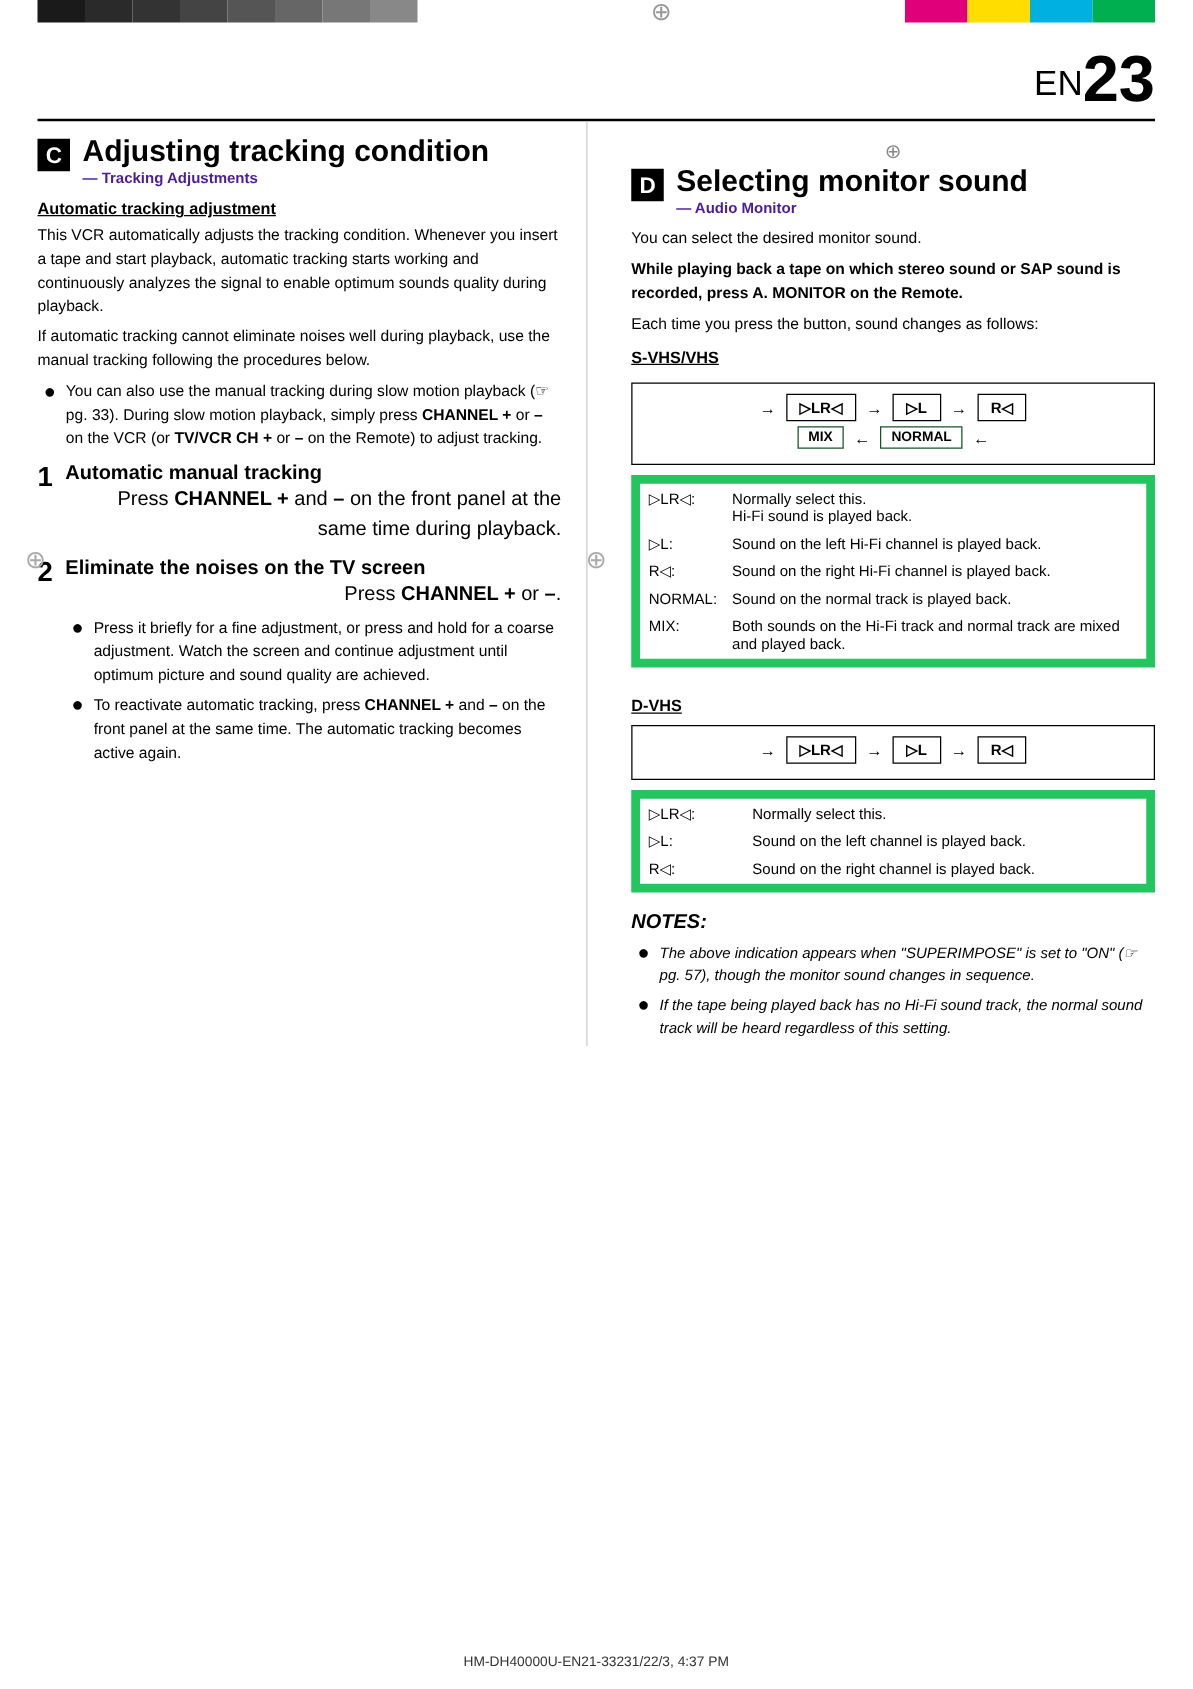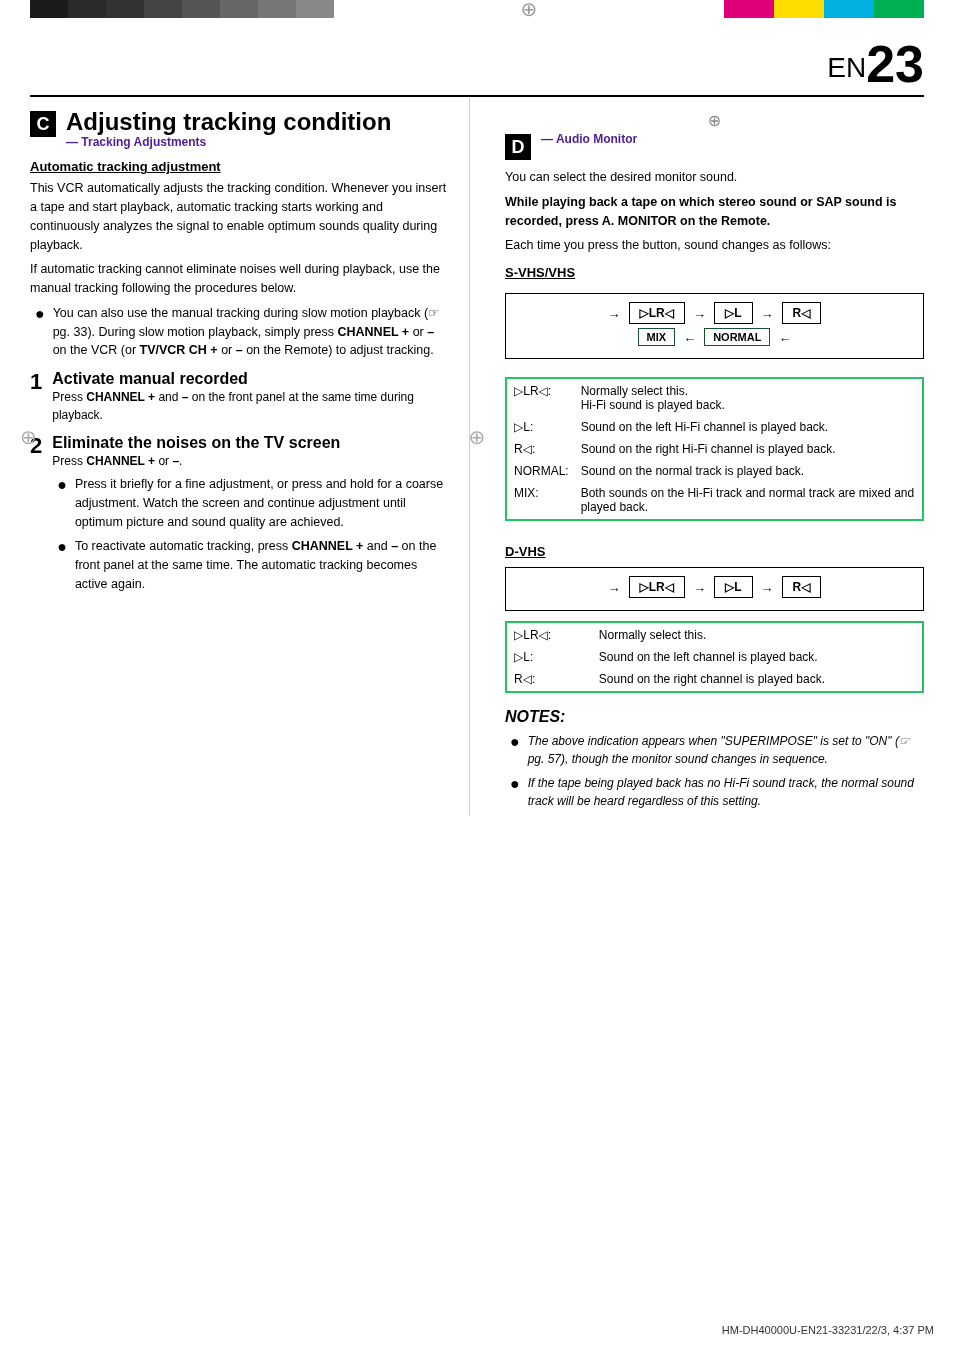--- a/index.html
+++ b/index.html
@@ -132,22 +132,23 @@
       font-weight: bold;
       margin-right: 10px;
       line-height: 1.1;
       flex-shrink: 0;
     }
     .step-content h3 {
       font-size: 16px;
       font-weight: bold;
     }
     .step-content p {
-      font-size: 12px;
+      font-size: 16px;
       line-height: 1.5;
+      text-align: right;
     }
 
     
     .bullet-list {
       margin-left: 5px;
       margin-top: 5px;
     }
     .bullet-item {
       display: flex;
       align-items: flex-start;
@@ -186,23 +187,23 @@
     }
     .diagram-label {
       font-size: 11px;
       font-weight: bold;
       border: 1px solid #14532d;
       padding: 2px 8px;
     }
 
     
     .info-table {
-      border: 2px solid #22c55e;
+      border: 7px solid #22c55e;
       width: 100%;
-      margin: 10px 0;
+      margin: 0 0;
       font-size: 12px;
     }
     .info-table td {
       padding: 3px 5px;
       vertical-align: top;
       border-bottom: none;
     }
     .info-table td:first-child {
       white-space: nowrap;
       font-weight: normal;
@@ -226,22 +227,22 @@
       line-height: 1.5;
     }
 
     
     .footer {
       position: absolute;
       bottom: 15px;
       left: 0;
       right: 0;
       display: flex;
-      justify-content: flex-end;
-      padding: 0 20px;
+      justify-content: center;
+      padding: 0 42px;
       font-size: 11px;
       color: #333;
     }
 
     
     .reg-mark {
       text-align: center;
       font-size: 16px;
       color: #888;
       margin: 2px 0;
@@ -307,21 +308,21 @@
       <div class="bullet-list">
         <div class="bullet-item">
           <span class="bullet-dot">●</span>
           <span>You can also use the manual tracking during slow motion playback (☞ pg. 33). During slow motion playback, simply press <strong>CHANNEL +</strong> or <strong>–</strong> on the VCR (or <strong>TV/VCR CH +</strong> or <strong>–</strong> on the Remote) to adjust tracking.</span>
         </div>
       </div>
 
       <div class="step">
         <div class="step-number">1</div>
         <div class="step-content">
-          <h3>Activate manual recorded</h3>
+          <h3>Automatic manual tracking</h3>
           <p>Press <strong>CHANNEL +</strong> and <strong>–</strong> on the front panel at the same time during playback.</p>
         </div>
       </div>
 
       <div class="step">
         <div class="step-number">2</div>
         <div class="step-content">
           <h3>Eliminate the noises on the TV screen</h3>
           <p>Press <strong>CHANNEL +</strong> or <strong>–</strong>.</p>
           <div class="bullet-list">
@@ -341,20 +342,21 @@
 
     <div class="col-right">
 
       
       <div class="reg-mark">⊕</div>
 
       
       <div class="section-header">
         <div class="section-letter">D</div>
         <div class="section-title-block">
+          <h2>Selecting monitor sound</h2>
           <div class="section-subtitle">— Audio Monitor</div>
         </div>
       </div>
 
       <p class="body-text">You can select the desired monitor sound.</p>
 
       <p class="body-text">
         <strong>While playing back a tape on which stereo sound or SAP sound is recorded, press A. MONITOR on the Remote.</strong>
       </p>
       <p class="body-text">Each time you press the button, sound changes as follows:</p>

